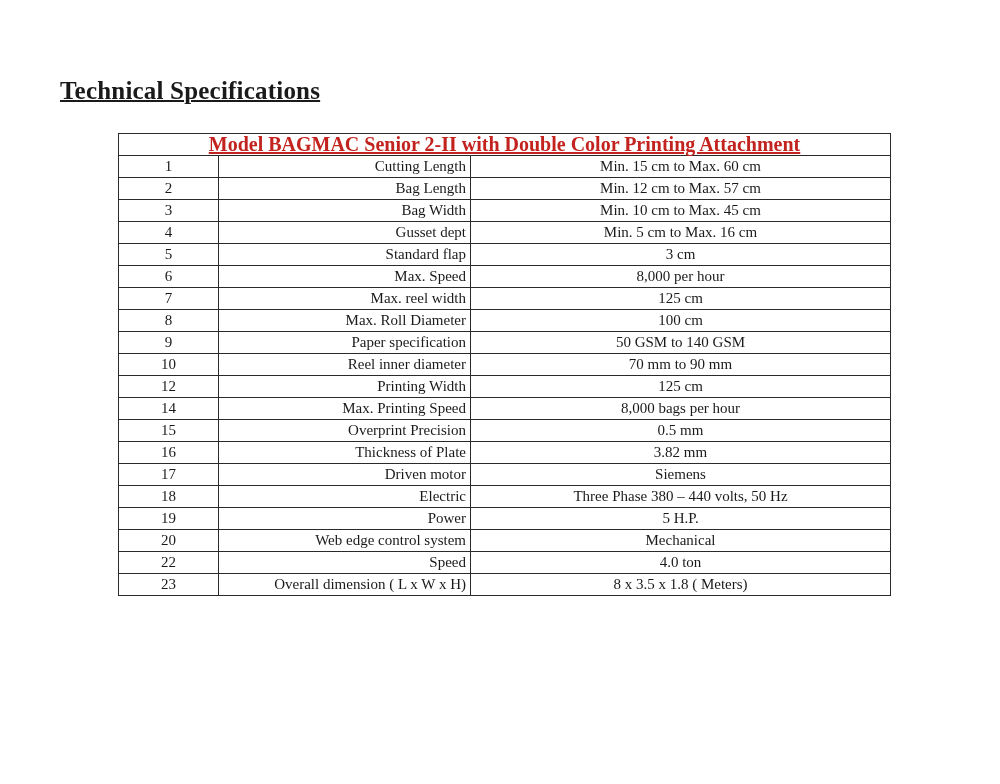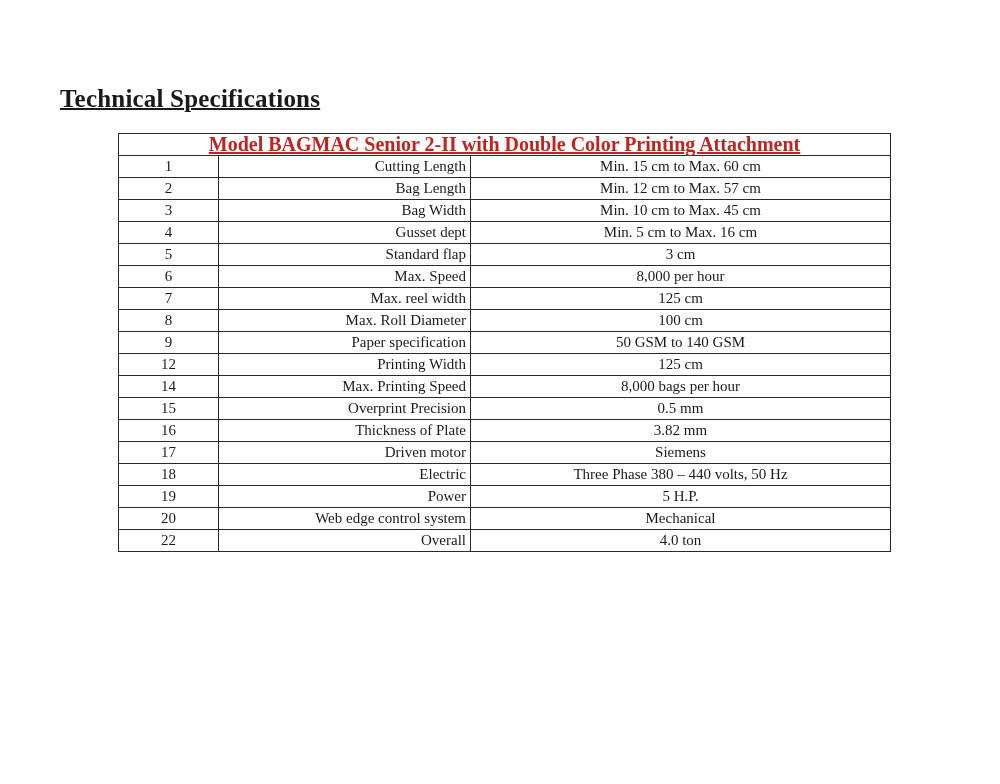--- a/index.html
+++ b/index.html
@@ -14,21 +14,21 @@
   }
   .page {
     position: relative;
     width: 1000px;
     height: 784px;
     overflow: hidden;
   }
   .page-title {
     position: absolute;
     left: 60px;
-    top: 68px;
+    top: 60px;
     font-size: 25px;
     font-weight: bold;
     text-decoration: underline;
     text-decoration-thickness: 2px;
     letter-spacing: 0.2px;
   }
   .table-wrap {
     position: absolute;
     left: 118px;
     top: 133px;
@@ -130,20 +130,25 @@
       <td class="cell-num">8</td>
       <td class="cell-label">Max. Roll Diameter</td>
       <td class="cell-value">100 cm</td>
     </tr>
           <tr>
       <td class="cell-num">9</td>
       <td class="cell-label">Paper specification</td>
       <td class="cell-value">50 GSM to 140 GSM</td>
     </tr>
           <tr>
+      <td class="cell-num">10</td>
+      <td class="cell-label">Reel inner diameter</td>
+      <td class="cell-value">70 mm to 90 mm</td>
+    </tr>
+          <tr>
       <td class="cell-num">12</td>
       <td class="cell-label">Printing Width</td>
       <td class="cell-value">125 cm</td>
     </tr>
           <tr>
       <td class="cell-num">14</td>
       <td class="cell-label">Max. Printing Speed</td>
       <td class="cell-value">8,000 bags per hour</td>
     </tr>
           <tr>
@@ -171,20 +176,25 @@
       <td class="cell-label">Power</td>
       <td class="cell-value">5 H.P.</td>
     </tr>
           <tr>
       <td class="cell-num">20</td>
       <td class="cell-label">Web edge control system</td>
       <td class="cell-value">Mechanical</td>
     </tr>
           <tr>
       <td class="cell-num">22</td>
-      <td class="cell-label">Overall</td>
+      <td class="cell-label">Speed</td>
       <td class="cell-value">4.0 ton</td>
+    </tr>
+          <tr>
+      <td class="cell-num">23</td>
+      <td class="cell-label">Overall dimension ( L x W x H)</td>
+      <td class="cell-value">8 x 3.5 x 1.8 ( Meters)</td>
     </tr>
         </tbody>
     </table>
   </div>
 
 </div>
 
 </body></html>

